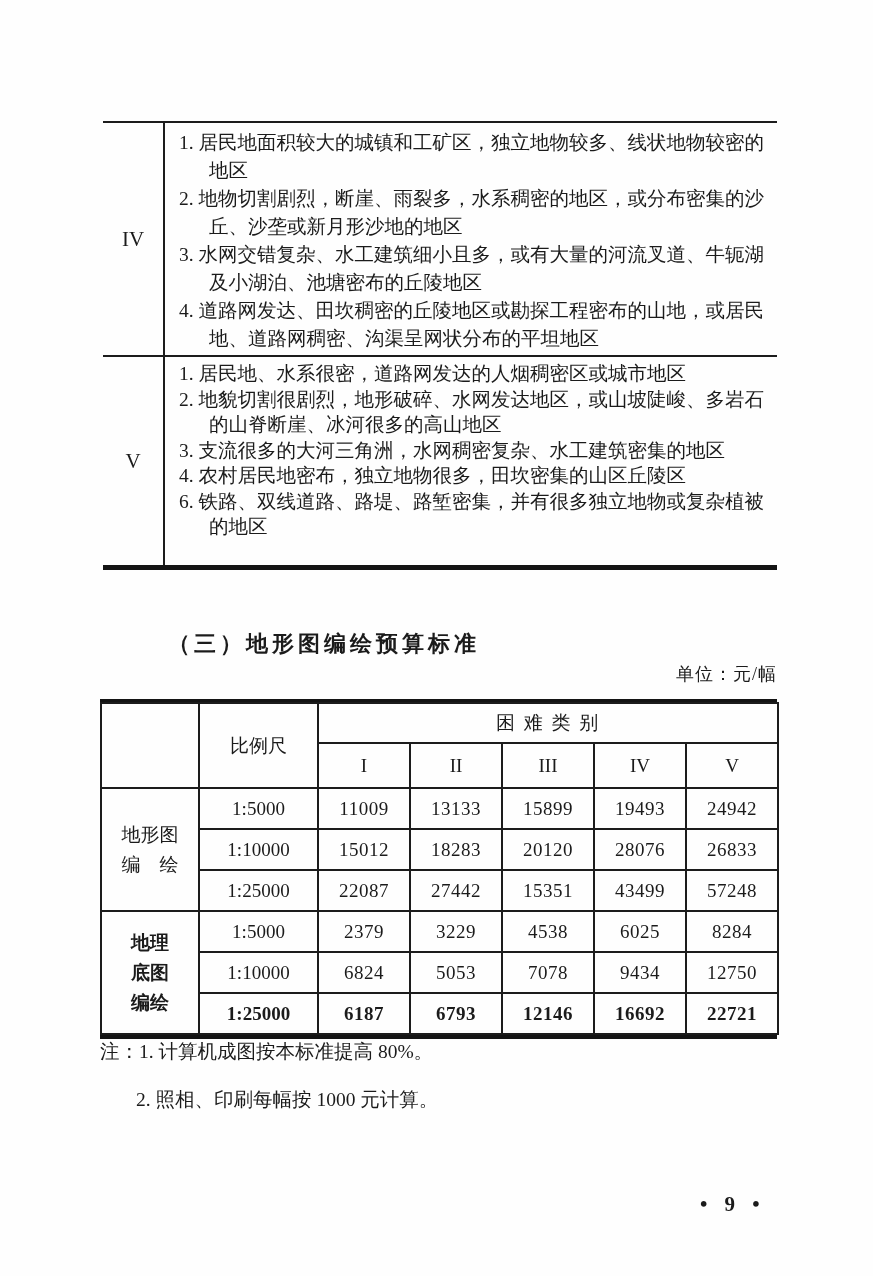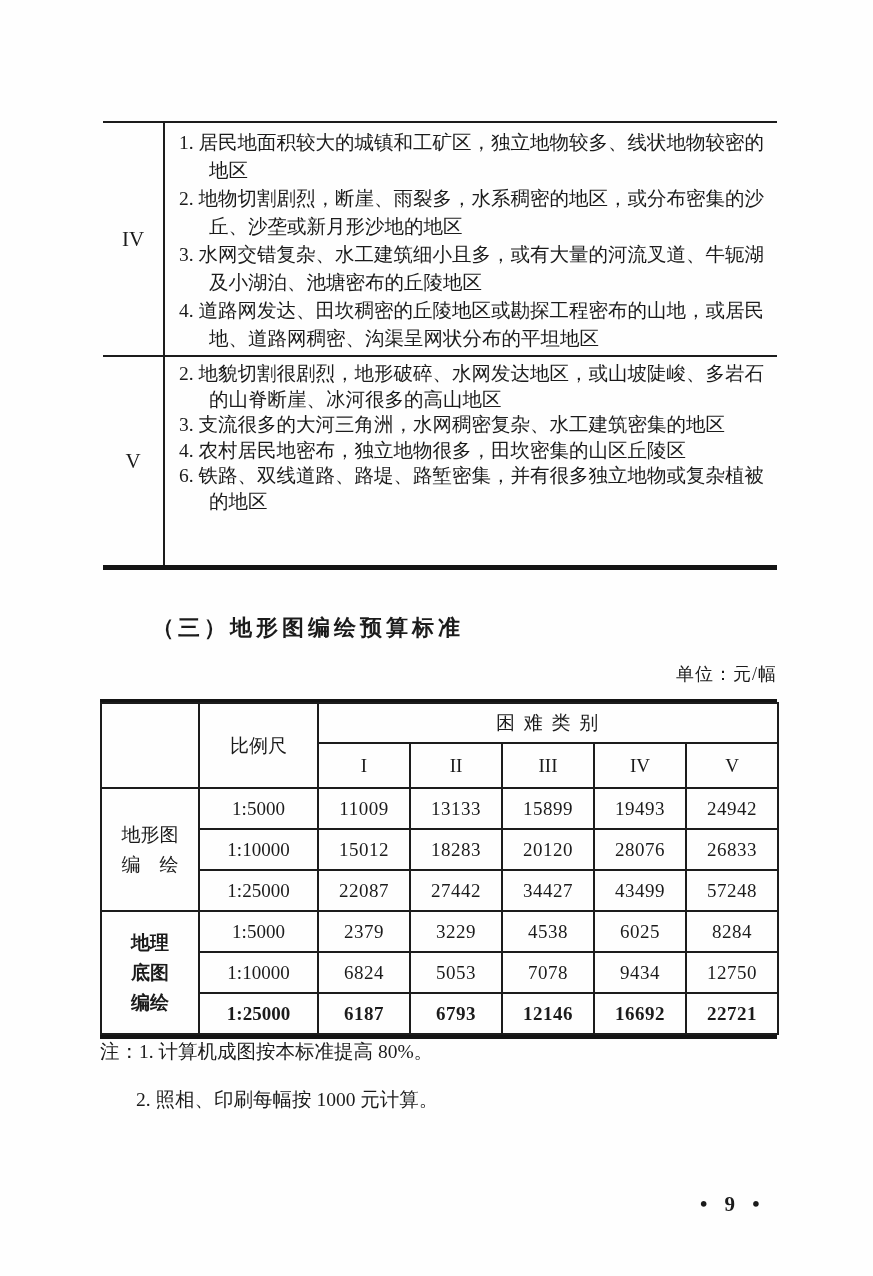--- a/index.html
+++ b/index.html
@@ -30,21 +30,21 @@
   .item{
     font-size:19.5px;line-height:28px;
     padding-left:30px;text-indent:-30px;
     letter-spacing:0;
   }
   .diff-row-v .item{line-height:25.5px;}
 
   
   .sec-heading{
     position:absolute;left:152px;top:613px;
-    font-size:22px;font-weight:bold;letter-spacing:4px;margin:0;
+    font-size:22px;font-weight:bold;letter-spacing:4px;margin:16px;
   }
   .unit-label{
     position:absolute;right:96px;top:662px;
     font-size:18px;letter-spacing:1px;
   }
 
   
   .budget-wrap{
     position:absolute;left:100px;top:699px;width:677px;
     border-top:3.5px solid #141414;border-bottom:4.5px solid #141414;
@@ -84,20 +84,21 @@
       <div class="desc-cell">
         <div class="item">1. 居民地面积较大的城镇和工矿区，独立地物较多、线状地物较密的地区</div>
         <div class="item">2. 地物切割剧烈，断崖、雨裂多，水系稠密的地区，或分布密集的沙丘、沙垄或新月形沙地的地区</div>
         <div class="item">3. 水网交错复杂、水工建筑细小且多，或有大量的河流叉道、牛轭湖及小湖泊、池塘密布的丘陵地区</div>
         <div class="item">4. 道路网发达、田坎稠密的丘陵地区或勘探工程密布的山地，或居民地、道路网稠密、沟渠呈网状分布的平坦地区</div>
       </div>
     </div>
     <div class="diff-row diff-row-v">
       <div class="grade-cell">V</div>
       <div class="desc-cell">
+        <div class="item">1. 居民地、水系很密，道路网发达的人烟稠密区或城市地区</div>
         <div class="item">2. 地貌切割很剧烈，地形破碎、水网发达地区，或山坡陡峻、多岩石的山脊断崖、冰河很多的高山地区</div>
         <div class="item">3. 支流很多的大河三角洲，水网稠密复杂、水工建筑密集的地区</div>
         <div class="item">4. 农村居民地密布，独立地物很多，田坎密集的山区丘陵区</div>
         <div class="item">6. 铁路、双线道路、路堤、路堑密集，并有很多独立地物或复杂植被的地区</div>
       </div>
     </div>
   </div>
 
   <h2 class="sec-heading">（三）地形图编绘预算标准</h2>
   <div class="unit-label">单位：元/幅</div>
@@ -144,21 +145,21 @@
           <td class="numcell">15012</td>
           <td class="numcell">18283</td>
           <td class="numcell">20120</td>
           <td class="numcell">28076</td>
           <td class="numcell br0">26833</td>
         </tr>
         <tr class="dr">
           <td class="bbthick">1:25000</td>
           <td class="numcell bbthick">22087</td>
           <td class="numcell bbthick">27442</td>
-          <td class="numcell bbthick">34427</td>
+          <td class="numcell bbthick">15351</td>
           <td class="numcell bbthick">43499</td>
           <td class="numcell br0 bbthick">57248</td>
         </tr>
 
         <tr class="dr">
           <td class="bl0 bb0 groupcell" rowspan="3">
             <div>地理</div>
             <div>底图</div>
             <div>编绘</div>
           </td>

